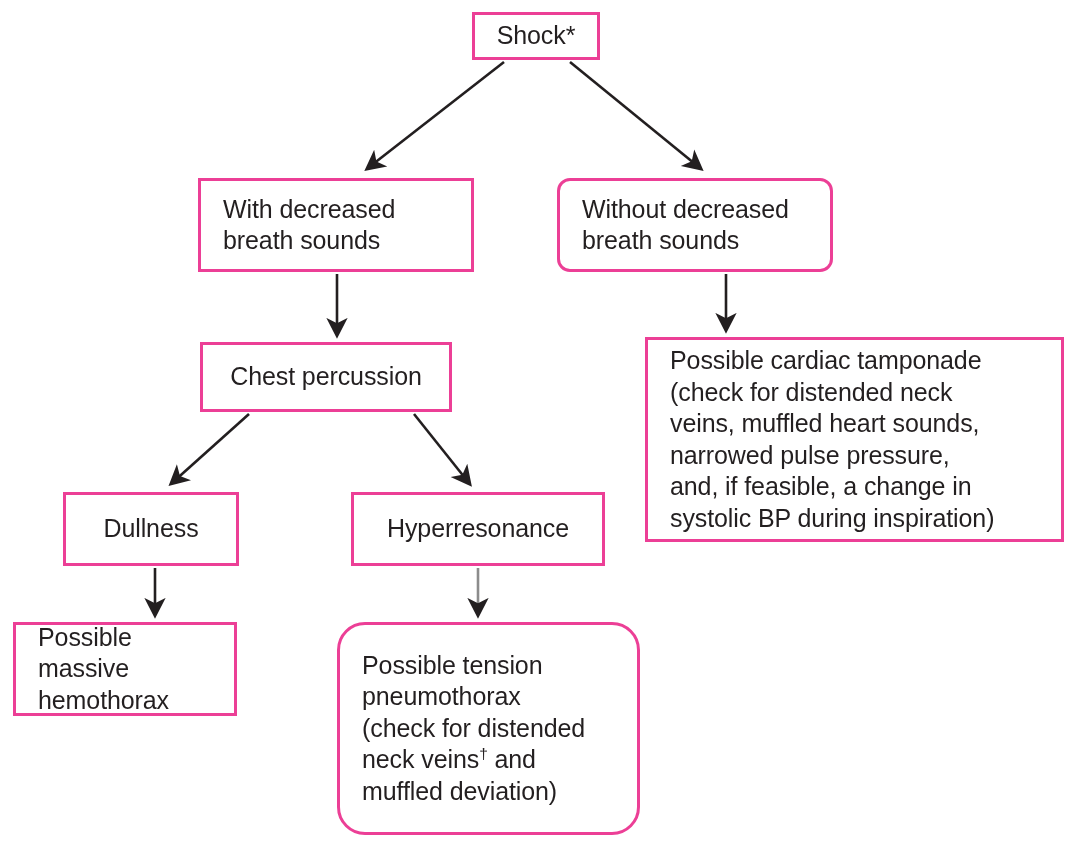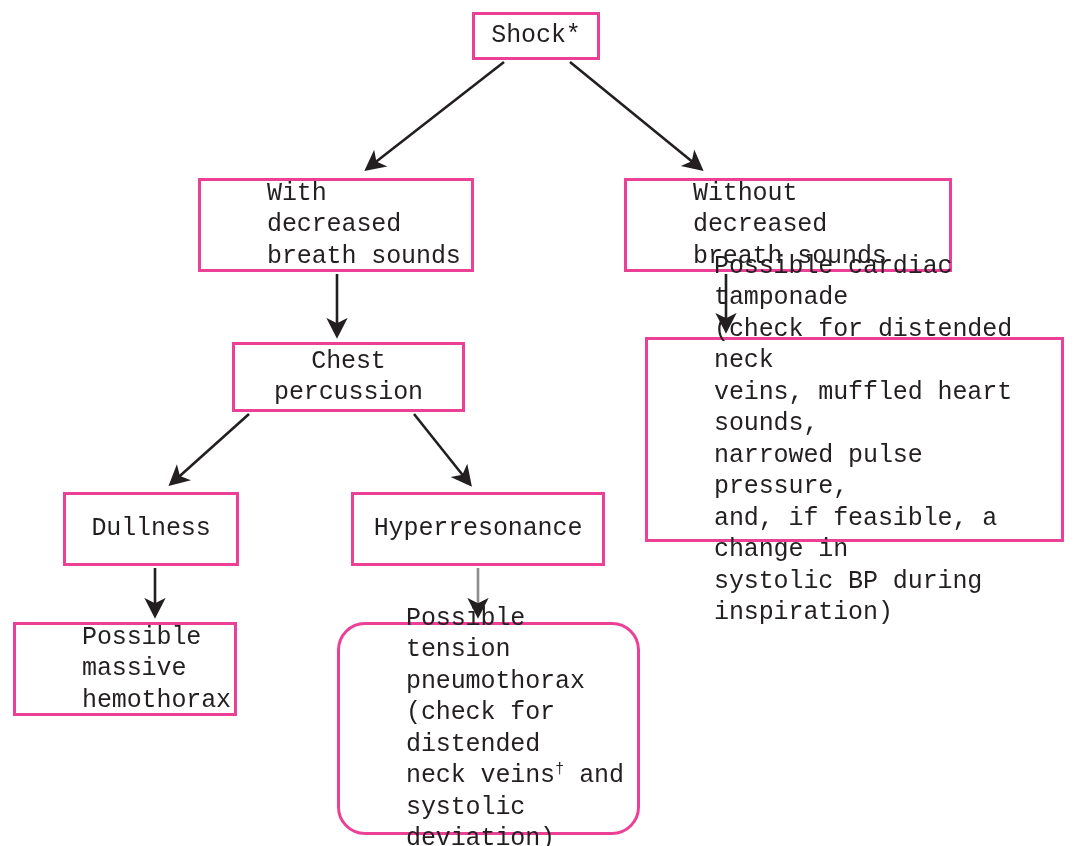--- a/index.html
+++ b/index.html
@@ -10,21 +10,20 @@
   }
   body {
     font-family: "Liberation Sans", sans-serif;
   }
   #canvas {
     position: relative;
     width: 1080px;
     height: 846px;
     background: #ffffff;
     overflow: hidden;
-    font-family: Liberation Mono, monospace;
   }
   #arrow-layer {
     position: absolute;
     left: 0;
     top: 0;
     width: 1080px;
     height: 846px;
     pointer-events: none;
   }
   .node {
@@ -45,28 +44,27 @@
     letter-spacing: -0.1px;
     white-space: pre-line;
   }
   .node.align-center .node-text {
     text-align: center;
     padding: 0 10px;
   }
   .node.align-left .node-text {
     text-align: left;
     padding: 0 10px 0 22px;
-    margin-left: 44px;
   }
 
   
   #node-shock          { left: 472px; top: 12px;  width: 128px; height: 48px; }
   #node-with-decreased { left: 198px; top: 178px; width: 276px; height: 94px; }
-  #node-without-decreased { left: 624px; top: 178px; width: 328px; height: 94px; }
-  #node-chest-percussion  { left: 200px; top: 342px; width: 233px; height: 70px; margin-left: 32px; }
+  #node-without-decreased { left: 557px; top: 178px; width: 276px; height: 94px; border-radius: 13px; }
+  #node-chest-percussion  { left: 200px; top: 342px; width: 252px; height: 70px; }
   #node-tamponade      { left: 645px; top: 337px; width: 419px; height: 205px; }
   #node-dullness       { left: 63px;  top: 492px; width: 176px; height: 74px; }
   #node-hyperresonance { left: 351px; top: 492px; width: 254px; height: 74px; }
   #node-hemothorax     { left: 13px;  top: 622px; width: 224px; height: 94px; }
   #node-pneumothorax   { left: 337px; top: 622px; width: 303px; height: 213px; border-radius: 28px; }
 
   .sup {
     font-size: 0.62em;
     vertical-align: super;
     line-height: 0;
@@ -142,16 +140,16 @@
   <div class="node align-left" id="node-hemothorax">
     <span class="node-text">Possible massive
 hemothorax</span>
   </div>
 
   <div class="node align-left" id="node-pneumothorax">
     <span class="node-text"><span>Possible tension
 pneumothorax
 (check for distended
 neck veins</span><span class="sup">†</span><span> and
-systolic deviation)</span></span>
+muffled deviation)</span></span>
   </div>
 
 </div>
 
 </body></html>

